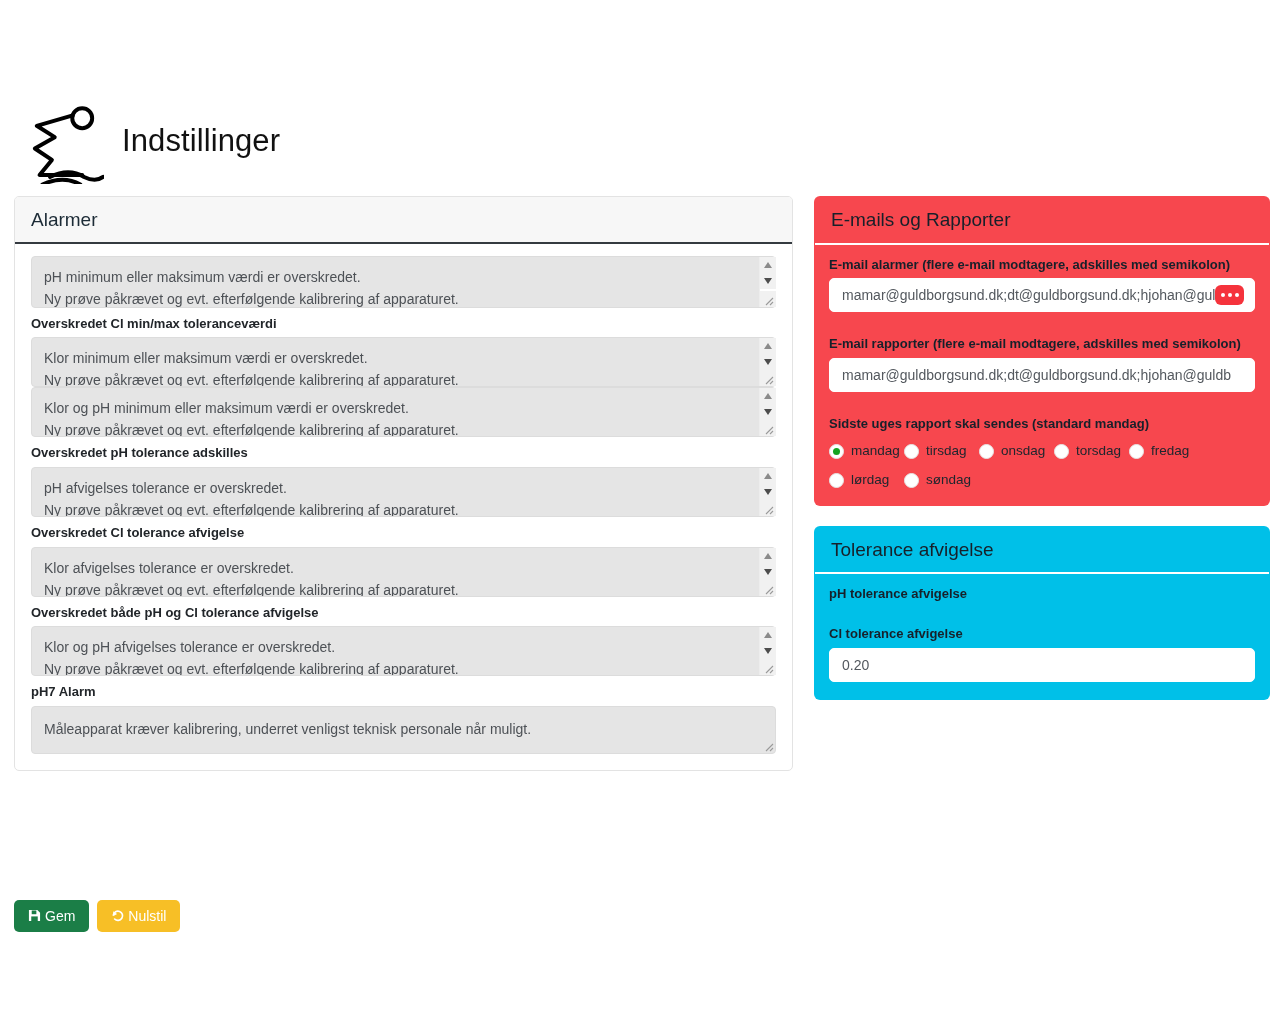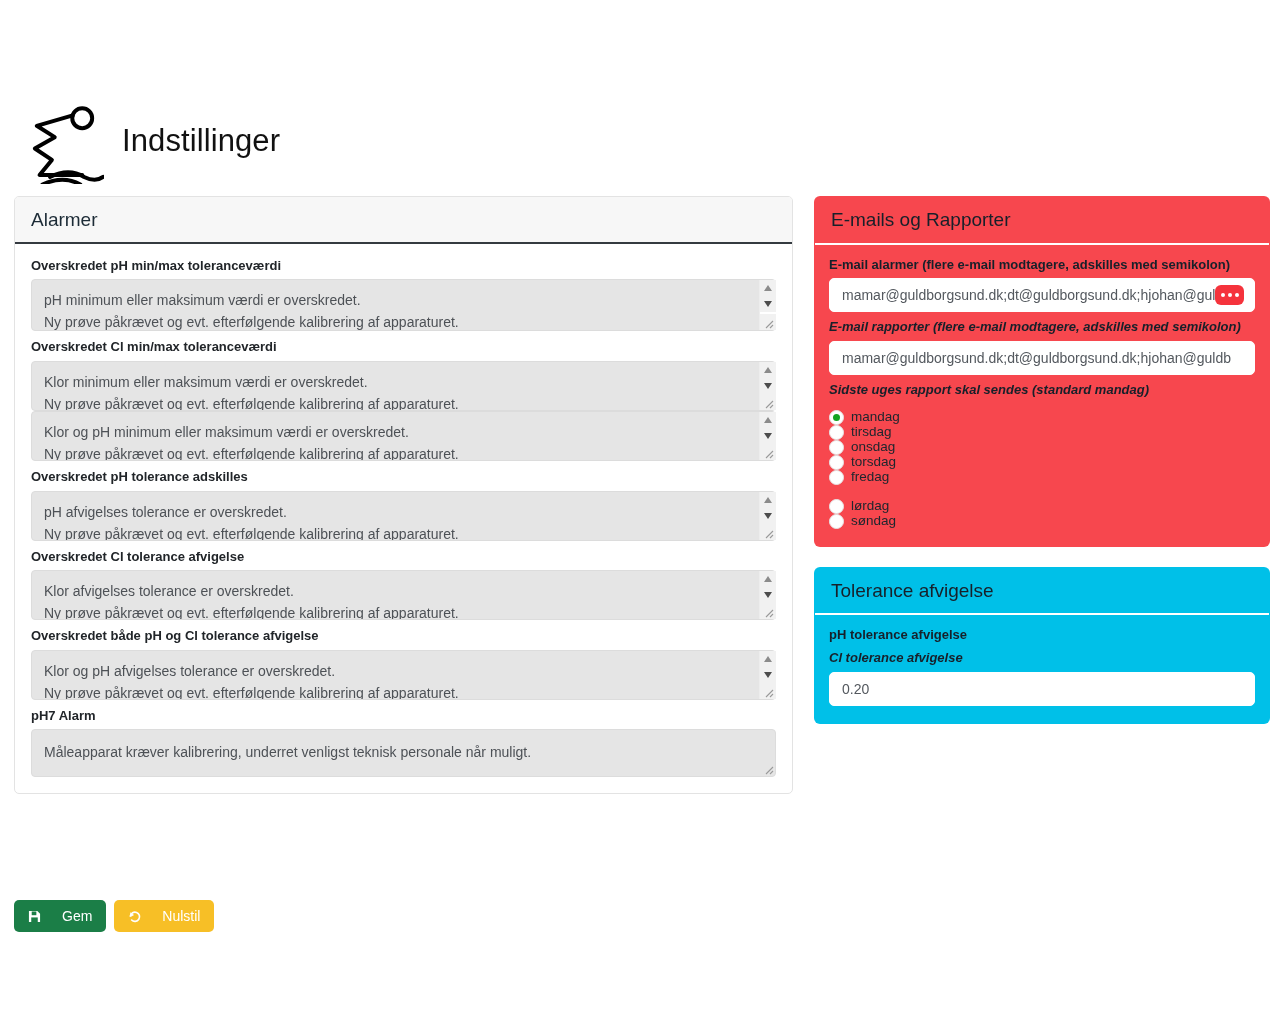--- a/index.html
+++ b/index.html
@@ -108,21 +108,21 @@
     pointer-events: none;
   }
 
   
   .btn-row {
     position: absolute;
     left: 14px; top: 900px;
     display: flex; gap: 8px;
   }
   .btn {
-    display: inline-flex; align-items: center; gap: 21px;
+    display: inline-flex; gap: 4px;
     border: none;
     border-radius: 5px;
     padding: 9px 14px;
     font-size: 14px;
     font-family: "Liberation Sans", sans-serif;
     color: #ffffff;
     cursor: pointer;
     line-height: 1;
   }
   .btn-save { background: #1b7e47; }
@@ -151,21 +151,21 @@
     margin: 0 1px;
   }
   .panel-body { padding: 12px 15px 18px 15px; }
   .panel-label {
     font-size: 13px;
     font-weight: bold;
     color: #17202a;
     margin-bottom: 6px;
     line-height: 1.2;
   }
-  .panel-label.spaced { margin-top: 7px; font-style: italic; }
+  .panel-label.spaced { margin-top: 24px; }
   .text-input {
     position: relative;
     width: 100%;
     height: 34px;
     background: #ffffff;
     border-radius: 5px;
     border: 1px solid #ffffff;
     font-size: 14px;
     color: #53585e;
     padding: 0 12px;
@@ -185,23 +185,22 @@
   .input-badge i {
     width: 4px; height: 4px;
     border-radius: 50%;
     background: #ffffff;
     display: block;
   }
 
   
   .radio-rows { margin-top: 12px; }
   .radio-row {
-    display: flex; 
+    display: flex; align-items: center;
     margin-bottom: 14px;
-    flex-direction: column;
   }
   .radio-row:last-child { margin-bottom: 0; }
   .radio-item {
     display: flex; align-items: center;
     margin-right: 20px;
     cursor: pointer;
   }
   .radio-dot {
     width: 15px; height: 15px;
     border-radius: 50%;
@@ -242,21 +241,20 @@
   </span>
   <span class="page-title">Indstillinger</span>
 </div>
 
 <div class="alarm-card">
   <div class="alarm-card-header">
     <div class="alarm-card-header-title">Alarmer</div>
   </div>
   <div class="alarm-card-body">
 
-    <div class="field-label">Overskredet pH min/max toleranceværdi</div>
     <div class="ta-wrap">
       <div class="ta-box">pH minimum eller maksimum værdi er overskredet.
 Ny prøve påkrævet og evt. efterfølgende kalibrering af apparaturet.</div>
       <div class="ta-scroll">
         <div class="ta-arrow">
             <svg width="8" height="6" viewBox="0 0 8 6">
               <polygon points="4,0 8,6 0,6" fill="#8b8b8b"></polygon>
             </svg>
           </div>
         <div class="ta-arrow">

